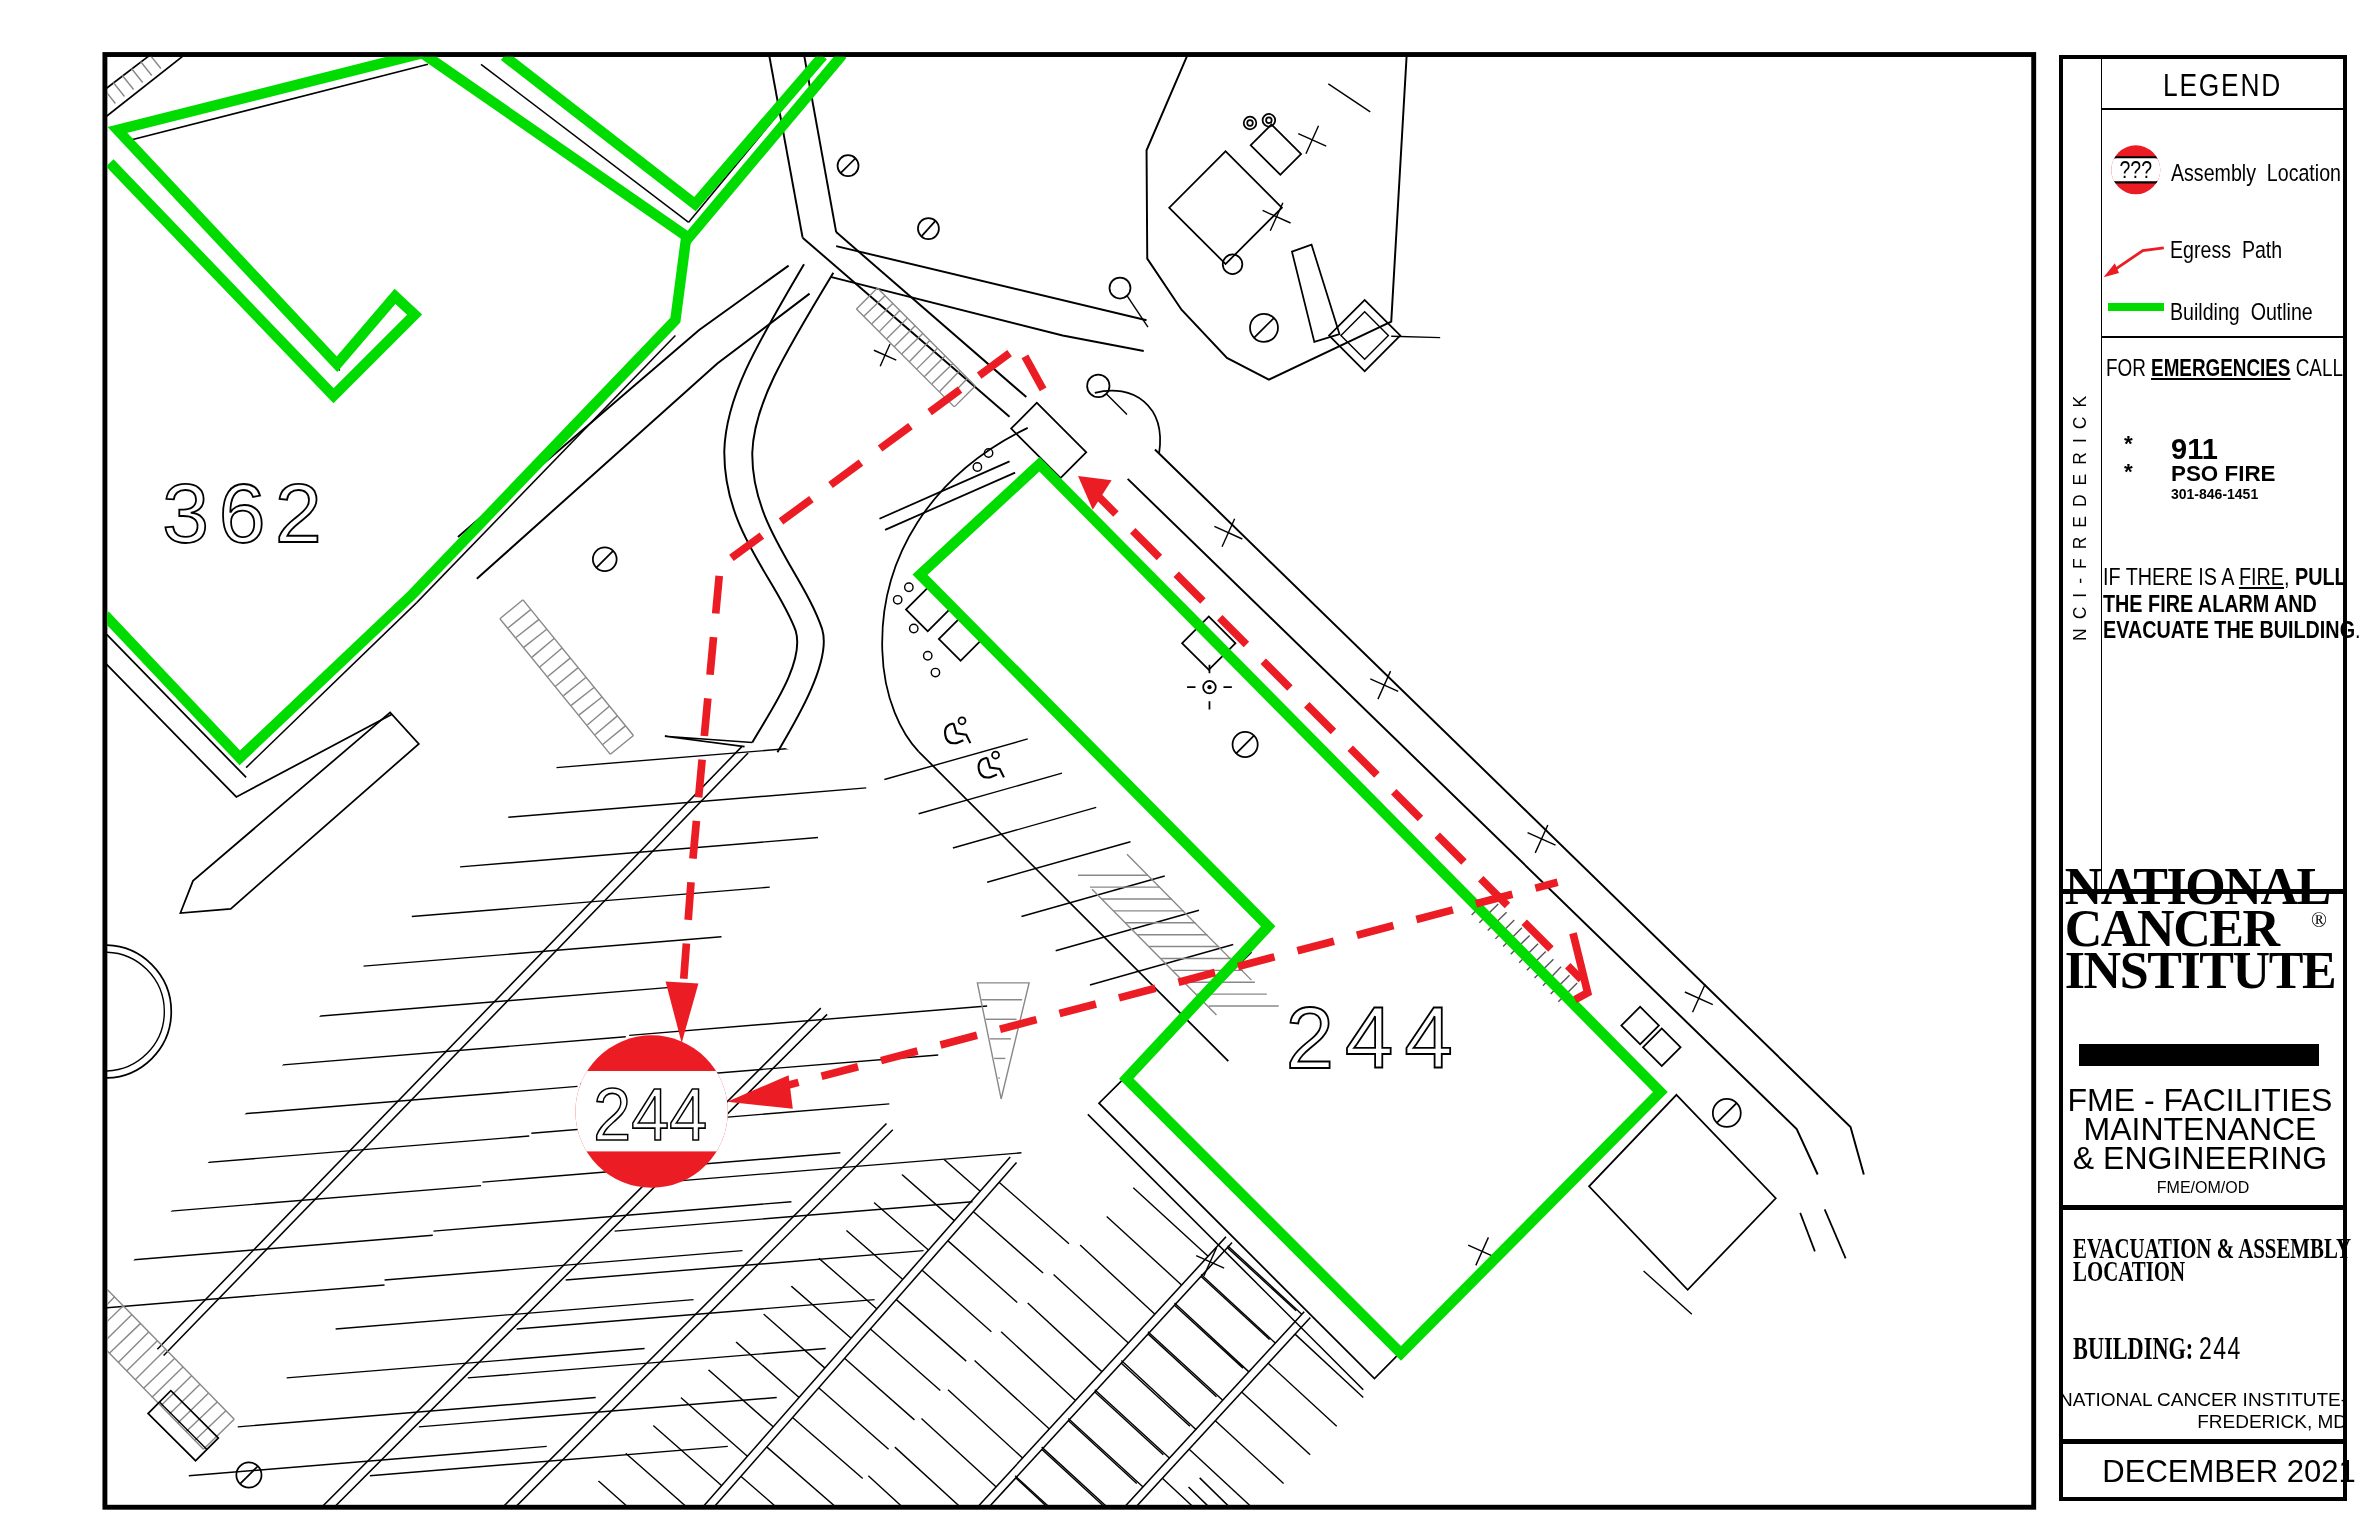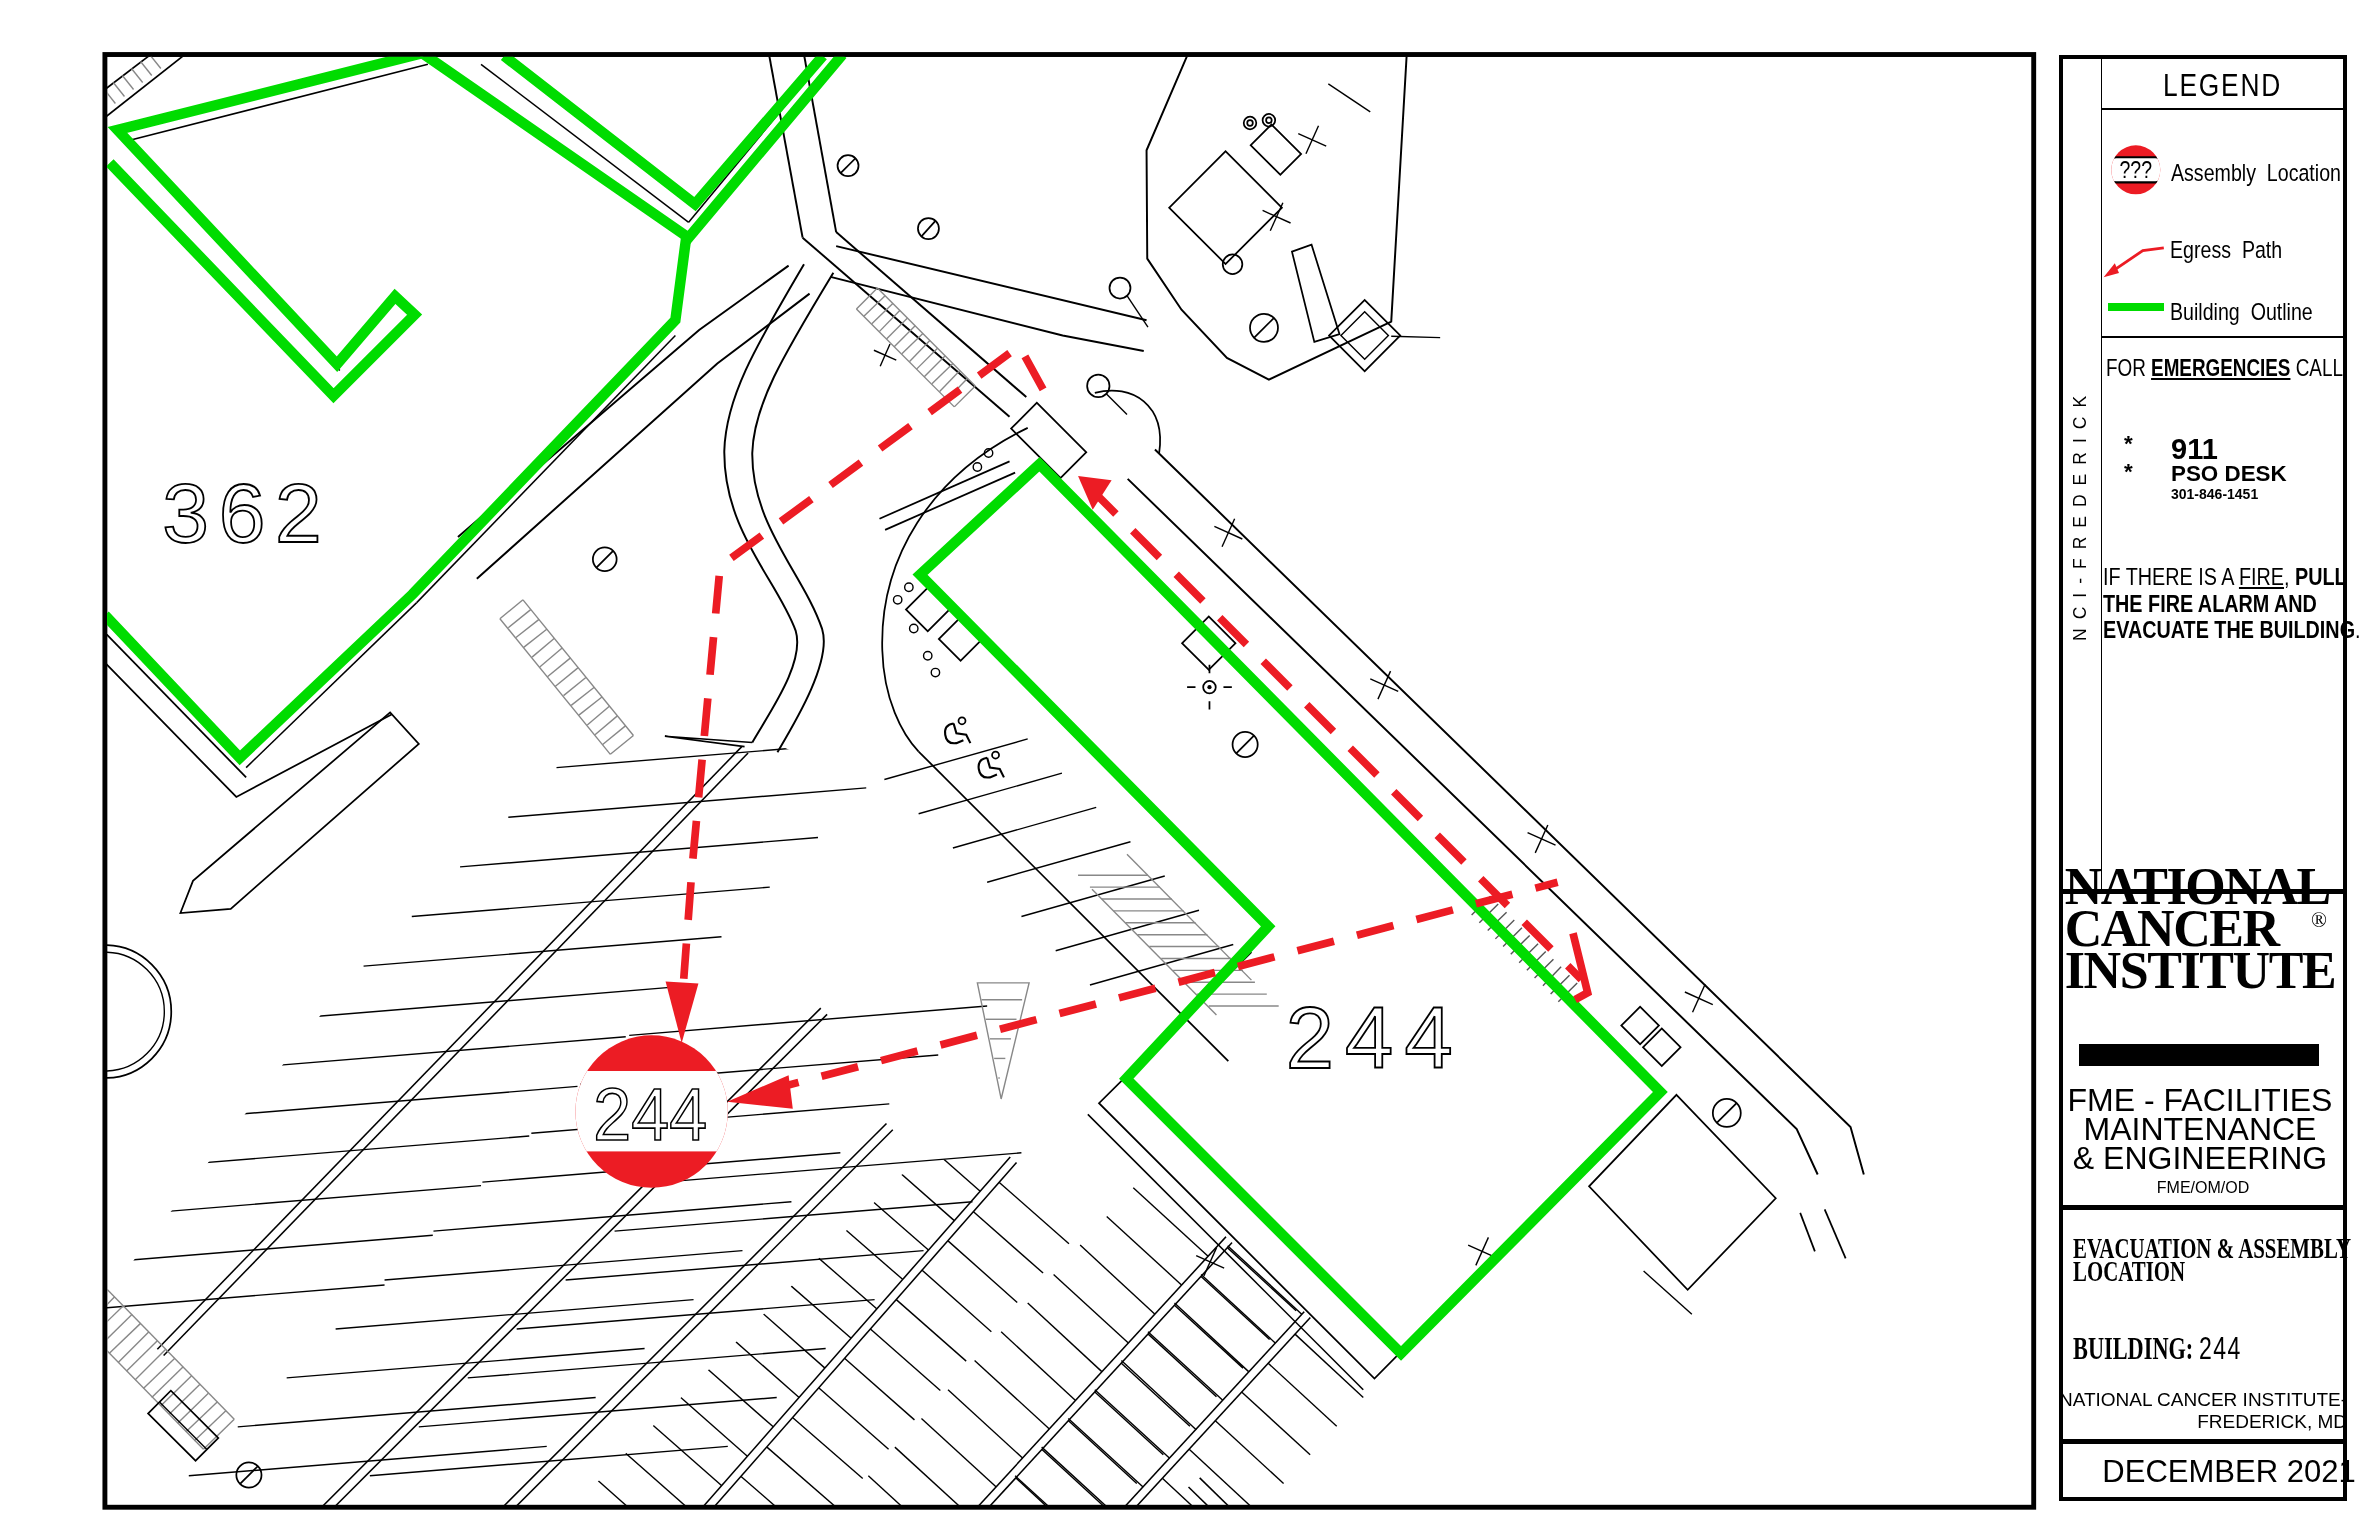--- a/index.html
+++ b/index.html
@@ -432,21 +432,21 @@
 <div class="abs cad nw" style="left:2170px;top:236px;font-size:24.5px;transform:scaleX(0.8);transform-origin:left top">Egress&nbsp; Path</div>
 
 <div class="abs" style="left:2108px;top:303px;width:56px;height:8.4px;background:#00DC00"></div>
 <div class="abs cad nw" style="left:2170px;top:298px;font-size:24.5px;transform:scaleX(0.8);transform-origin:left top">Building&nbsp; Outline</div>
 
 <div class="abs cad nw" style="left:2106px;top:355px;font-size:23px;transform:scaleX(0.82);transform-origin:left top">FOR <b style="text-decoration:underline">EMERGENCIES</b> CALL:</div>
 
 <div class="abs b" style="left:2124px;top:431px;font-size:22.4px">*</div>
 <div class="abs b" style="left:2171px;top:433px;font-size:29px">911</div>
 <div class="abs b" style="left:2124px;top:459px;font-size:22.4px">*</div>
-<div class="abs b" style="left:2171px;top:461px;font-size:22.4px">PSO DESK</div>
+<div class="abs b" style="left:2171px;top:461px;font-size:22.4px">PSO FIRE</div>
 <div class="abs b" style="left:2171px;top:486px;font-size:14px">301-846-1451</div>
 
 <div class="abs nw" style="left:2103px;top:564px;font-size:23px;line-height:26.6px;transform:scaleX(0.86);transform-origin:left top">IF THERE IS A <u>FIRE</u>, <b>PULL<br>THE FIRE ALARM AND<br>EVACUATE THE BUILDING</b>.</div>
 
 <div class="abs cad nw" style="left:2070px;top:641px;transform:rotate(-90deg);transform-origin:0 0;font-size:17.5px;letter-spacing:9px">NCI-FREDERICK</div>
 
 <div class="abs logo nw" style="left:2200px;top:866px;transform:translateX(-50%);text-align:left;font-size:52px;line-height:42px;letter-spacing:-1.4px">NATIONAL<br>CANCER<br>INSTITUTE</div>
 <div class="abs" style="left:2311px;top:908px;font-size:21px;font-family:'Liberation Serif',serif">®</div>
 <div class="abs" style="left:2079px;top:1044px;width:240px;height:22px;background:#000"></div>
 

